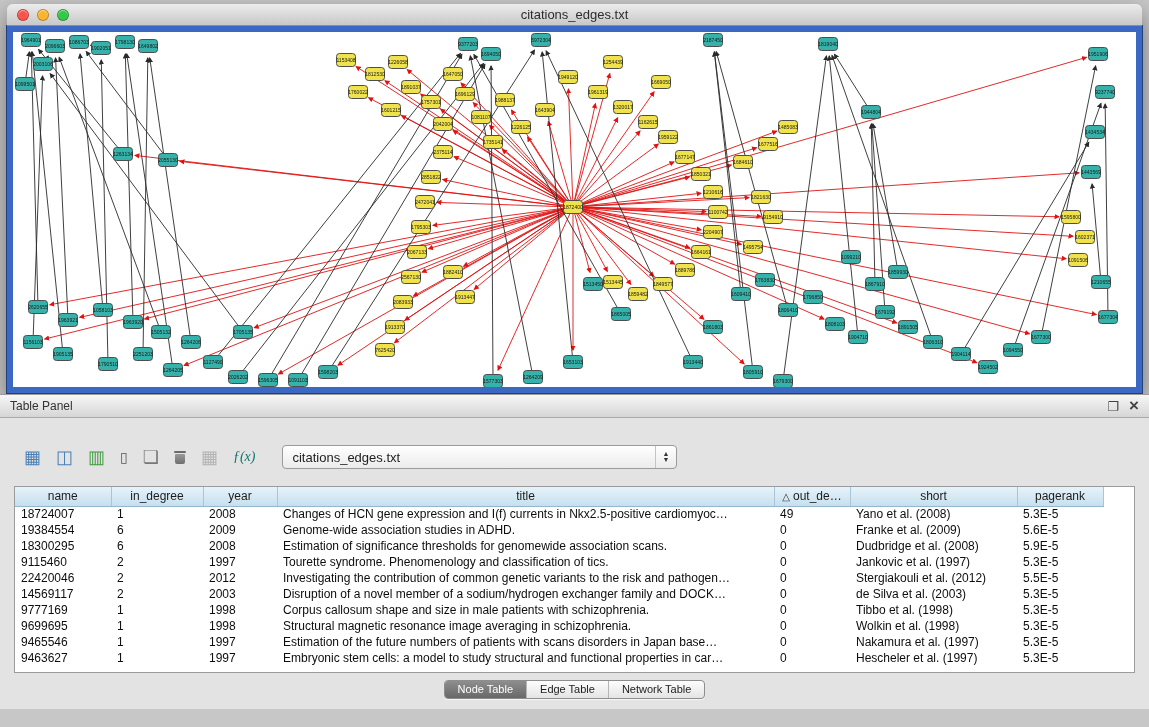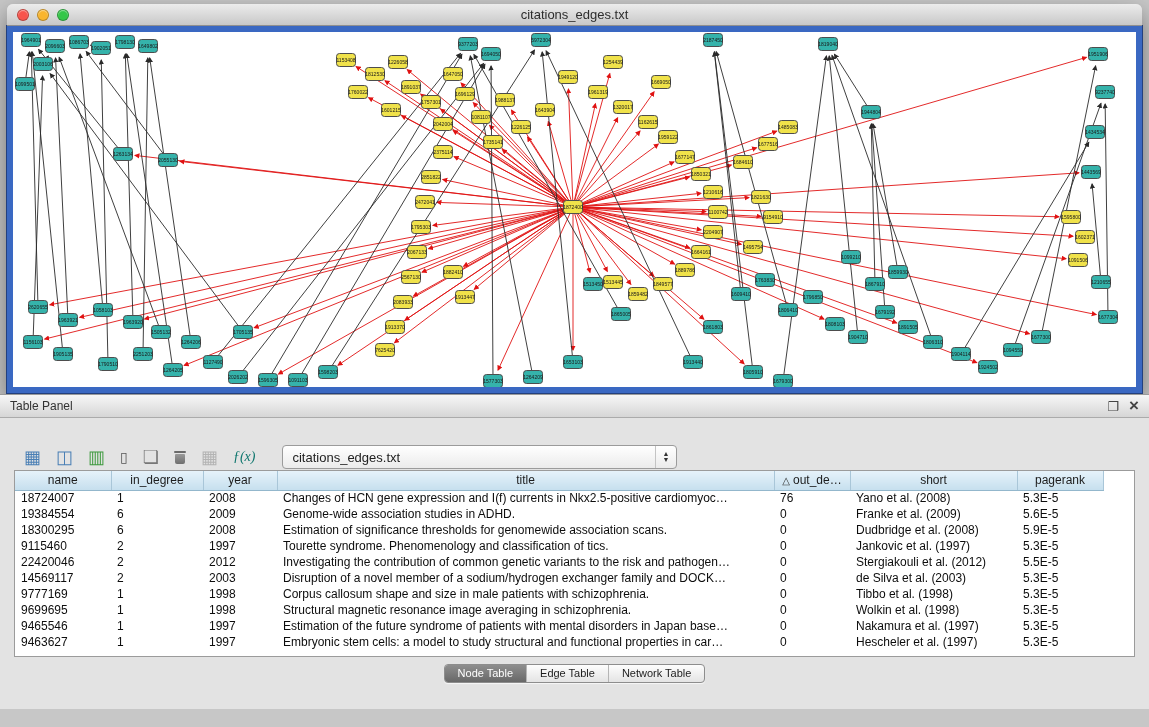--- a/index.html
+++ b/index.html
@@ -51,21 +51,21 @@
                        background:linear-gradient(#9a9a9a,#6f6f6f); border-radius:1px 1px 2px 2px; }
 
   .combo { margin-left:12px; width:395px; height:24px;
            background:linear-gradient(#ffffff,#ebebeb); border:1px solid #9b9b9b;
            border-radius:4px; display:flex; align-items:center;
            font-size:13px; color:#222; padding-left:9px; }
   .combo-arrows { margin-left:auto; display:flex; flex-direction:column; align-items:center;
                   justify-content:center; font-size:7px; line-height:6px; color:#333;
                   padding:0 7px; border-left:1px solid #c4c4c4; height:100%; }
 
-  .table-wrap { margin:0 14px 0 14px; height:187px; background:#fff;
+  .table-wrap { margin:16px 14px 0 14px; height:187px; background:#fff;
                 border:1px solid #9b9b9b; overflow:hidden; }
   table { border-collapse:collapse; table-layout:fixed; width:100%; font-size:12px; }
   thead th { height:19px; background:linear-gradient(#e6f2fa,#c6dfee);
              border-right:1px solid #a9c6d8; border-bottom:1px solid #93b7cc;
              font-weight:normal; text-align:center; white-space:nowrap; overflow:hidden;
              color:#1c1c1c; }
   thead th.filler { background:#fff; border-right:none; border-bottom:1px solid #fff; }
   tbody td { height:16px; padding:0 2px 0 6px; white-space:nowrap; overflow:hidden; color:#0d0d0d; }
   .sort-glyph { font-size:10px; margin-right:3px; color:#333; }
 
@@ -748,21 +748,21 @@
             <th><span>pagerank</span></th>
             <th class="filler"></th>
           </tr>
         </thead>
         <tbody id="table-body">
             <tr>
               <td>18724007</td>
               <td>1</td>
               <td>2008</td>
               <td>Changes of HCN gene expression and I(f) currents in Nkx2.5-positive cardiomyoc…</td>
-              <td>76</td>
+              <td>49</td>
               <td>Yano et al. (2008)</td>
               <td>5.3E-5</td>
               <td></td>
             </tr>
             <tr>
               <td>19384554</td>
               <td>6</td>
               <td>2009</td>
               <td>Genome-wide association studies in ADHD.</td>
               <td>0</td>
@@ -827,21 +827,21 @@
               <td>Structural magnetic resonance image averaging in schizophrenia.</td>
               <td>0</td>
               <td>Wolkin et al. (1998)</td>
               <td>5.3E-5</td>
               <td></td>
             </tr>
             <tr>
               <td>9465546</td>
               <td>1</td>
               <td>1997</td>
-              <td>Estimation of the future syndrome of patients with mental disorders in Japan base…</td>
+              <td>Estimation of the future numbers of patients with scans disorders in Japan base…</td>
               <td>0</td>
               <td>Nakamura et al. (1997)</td>
               <td>5.3E-5</td>
               <td></td>
             </tr>
             <tr>
               <td>9463627</td>
               <td>1</td>
               <td>1997</td>
               <td>Embryonic stem cells: a model to study structural and functional properties in car…</td>

